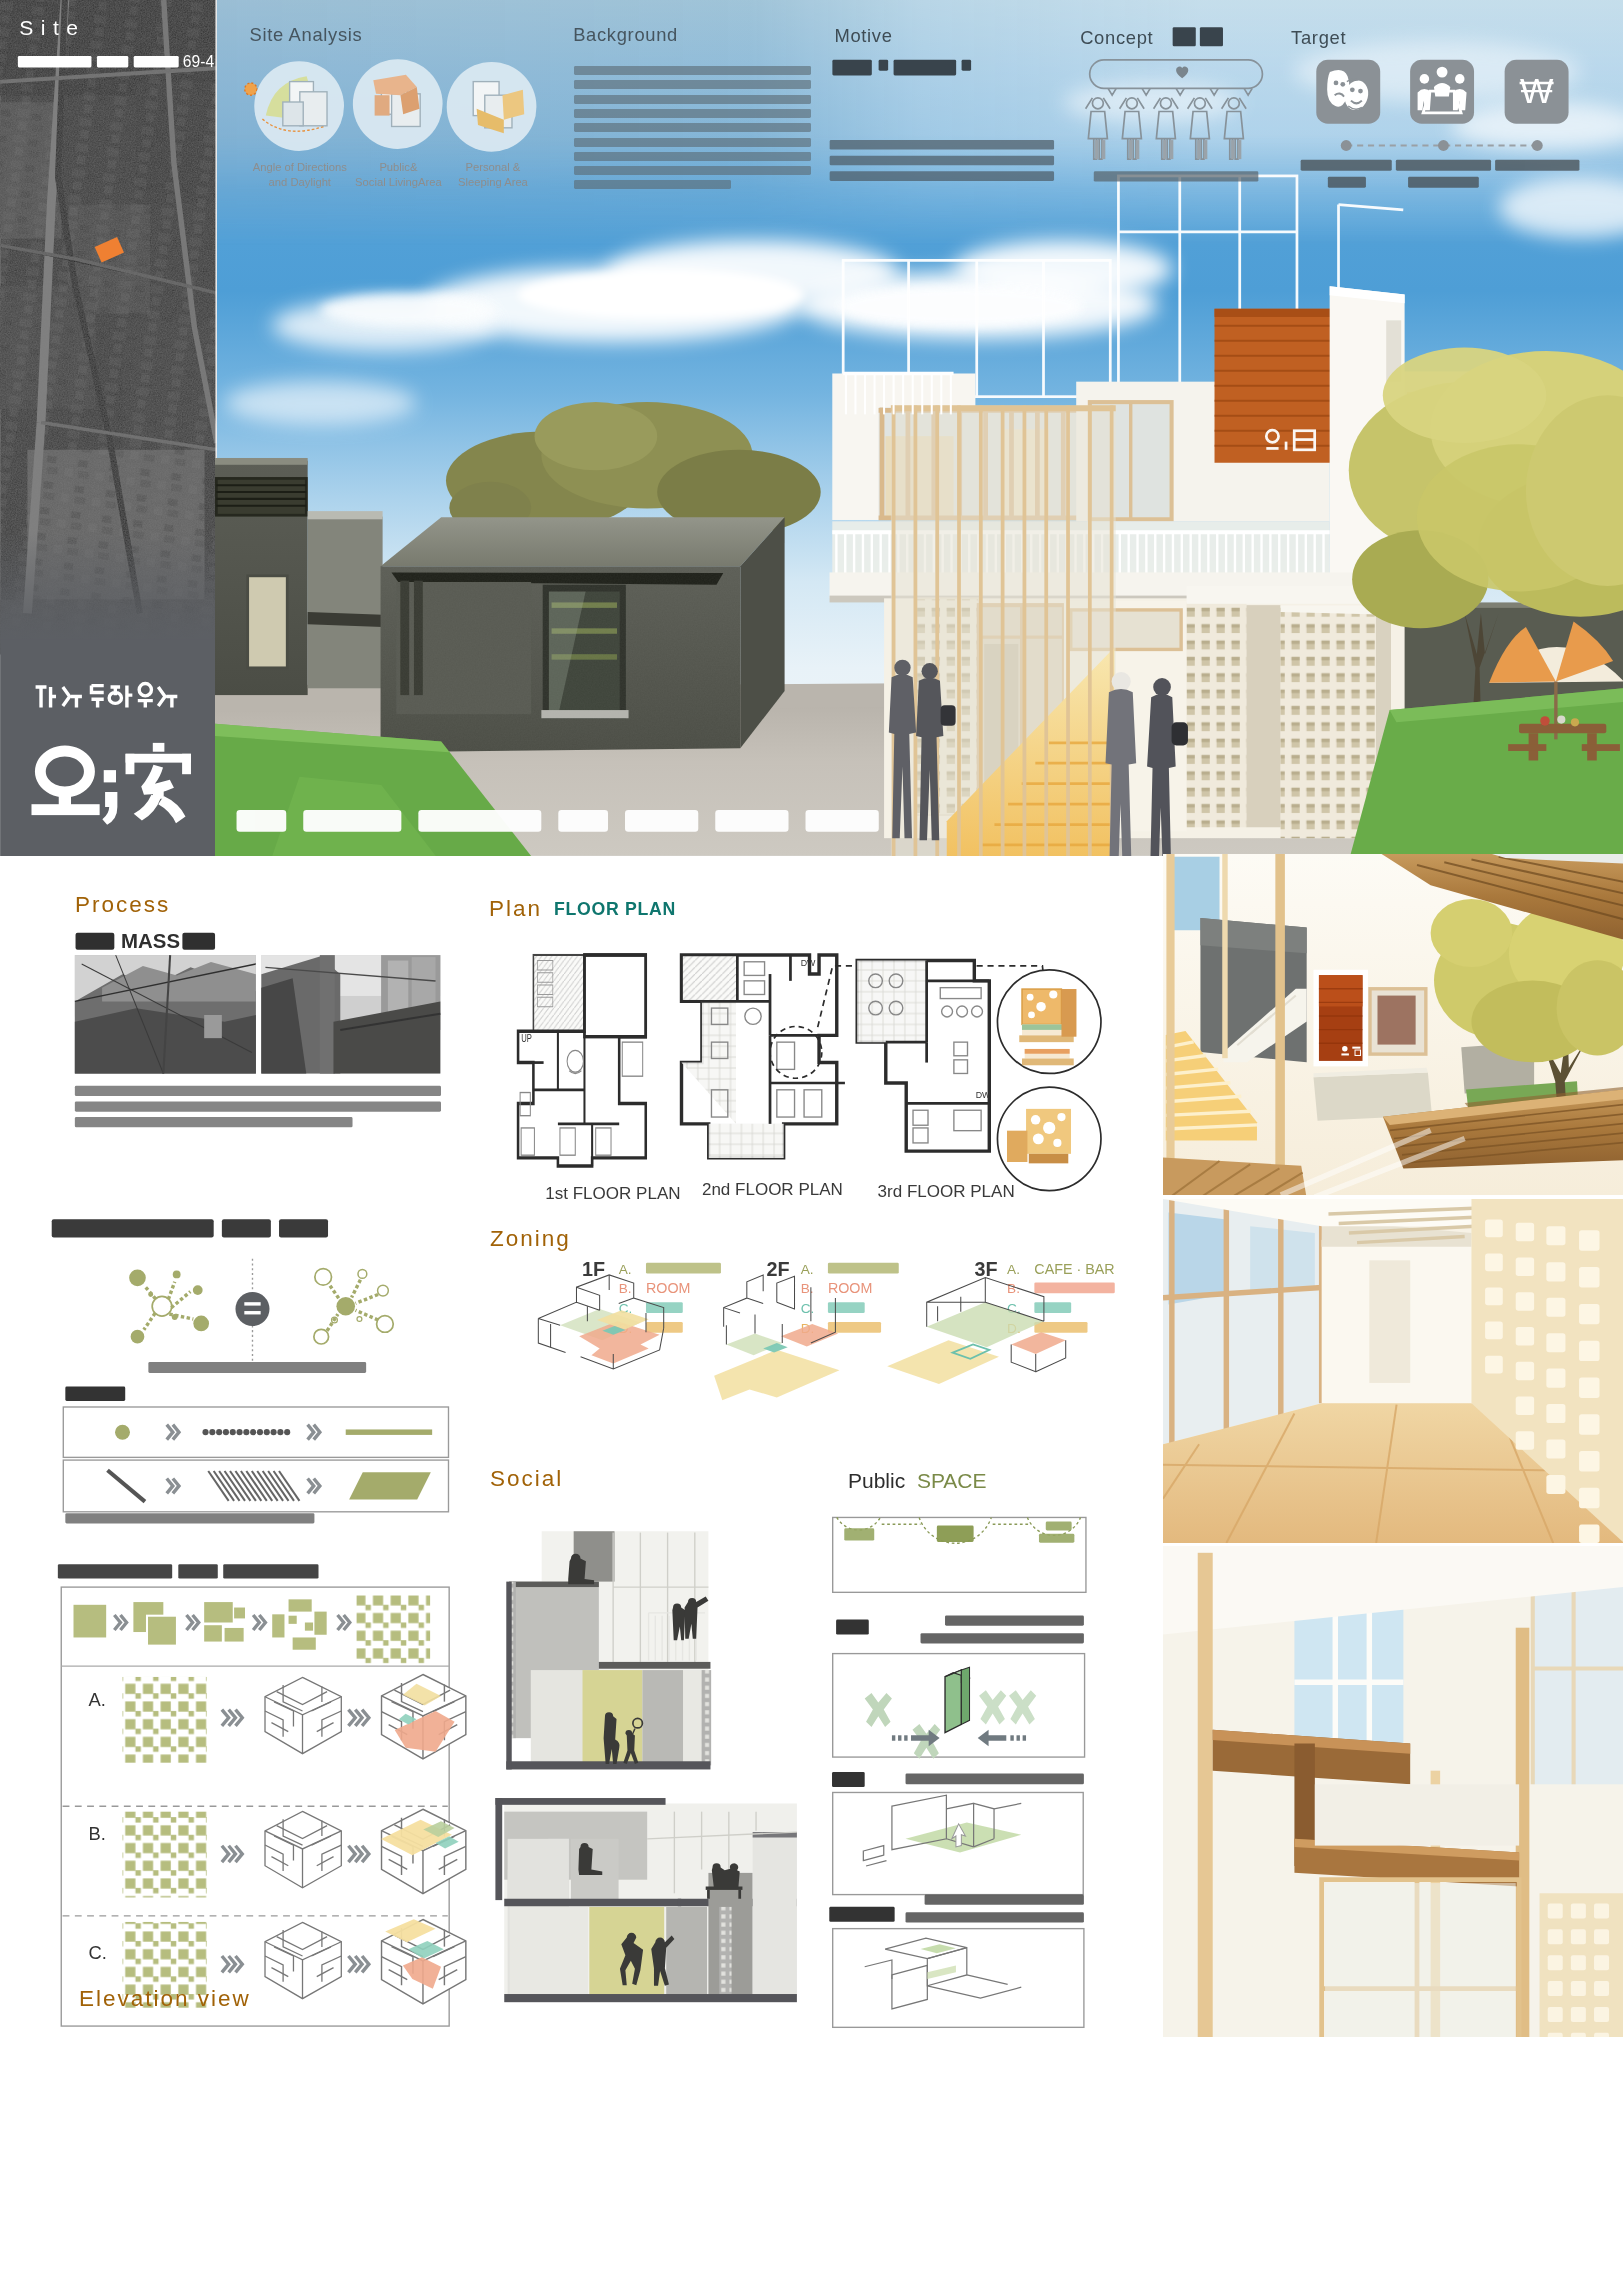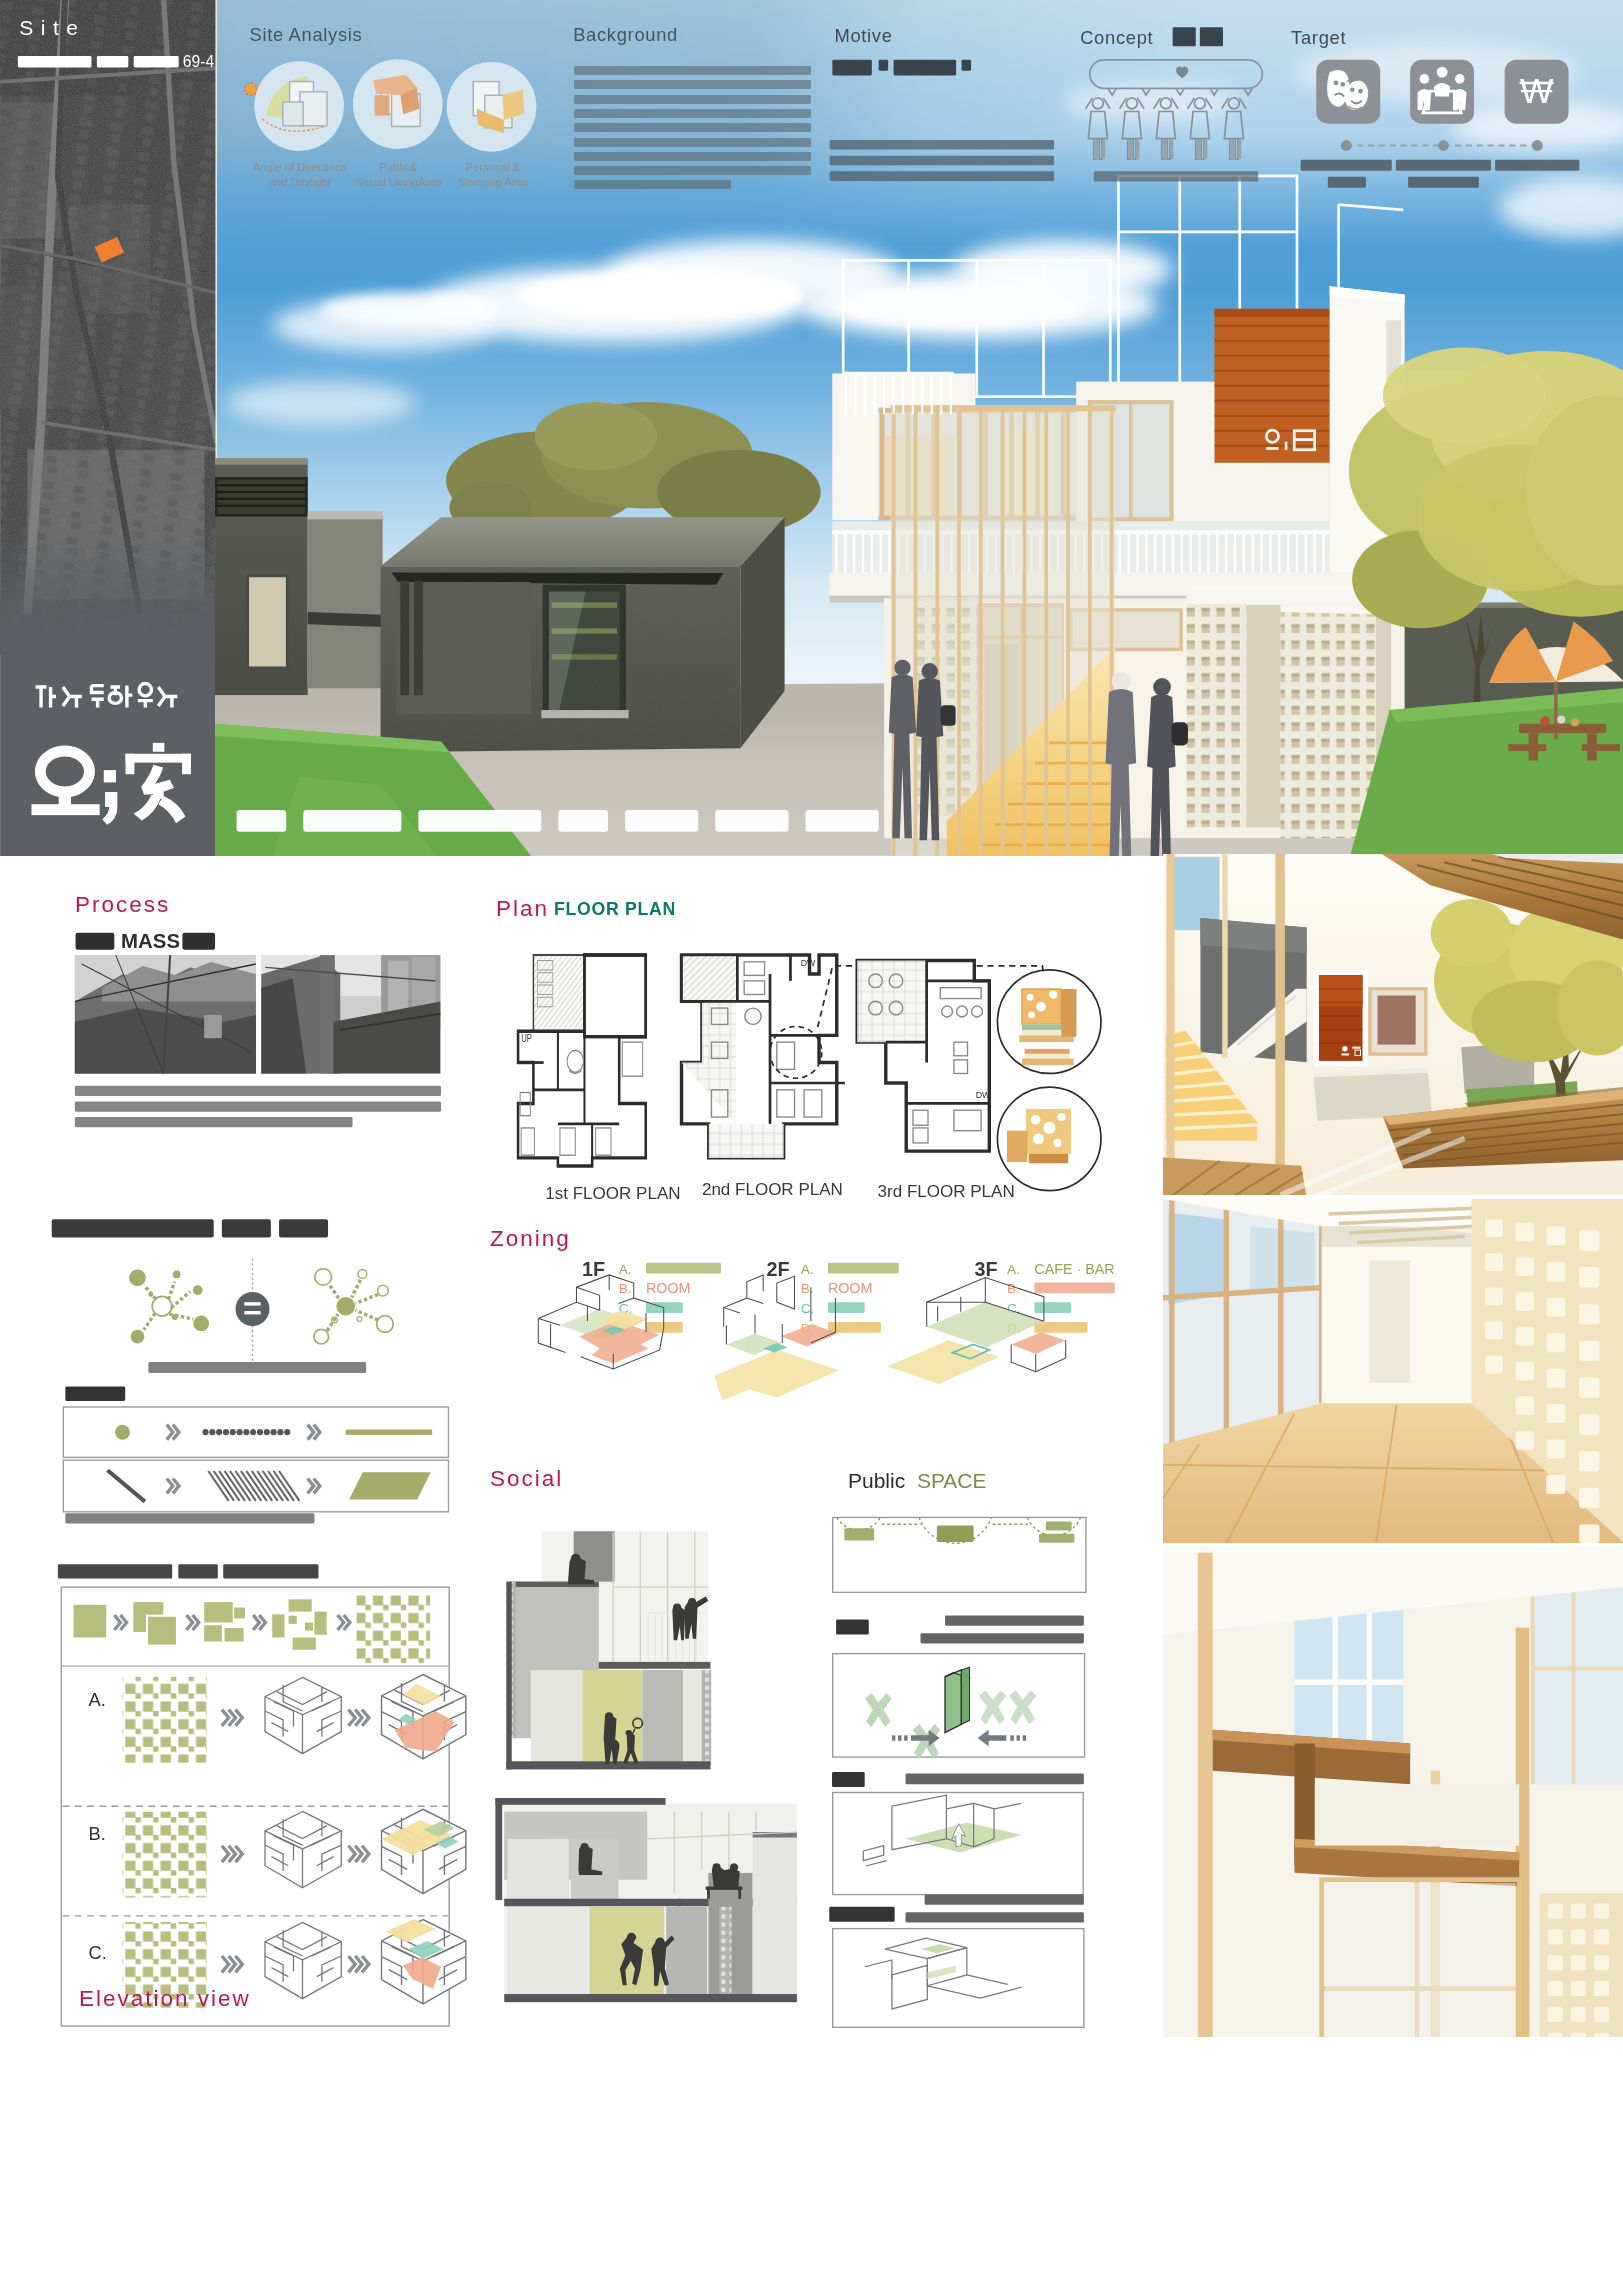--- a/index.html
+++ b/index.html
@@ -1,19 +1,19 @@
 <!DOCTYPE html>
 <html style="font-size:11px"><head>
 <meta charset="utf-8">
 <style>
 html,body{margin:0;padding:0;background:#fff;}
 #page{position:relative;width:1624px;height:2037px;overflow:hidden;background:#fff;
   font-family:"Liberation Sans",sans-serif;}
 .abs{position:absolute;}
-.oh{color:#be185d;font-size:22.5px;letter-spacing:2px;}
+.oh{color:#a16207;font-size:22.5px;letter-spacing:2px;}
 .cloud{position:absolute;background:rgba(255,255,255,.92);border-radius:50%;filter:blur(9.5px);}
 .gl{position:absolute;background:#57656f;border-radius:1.4px;height:8.9px;}
 .svgabs{position:absolute;}
 </style>
 </head>
 <body>
 <div id="page">
 
 <div class="abs" style="left:215px;top:0;width:1409px;height:856px;
  background:linear-gradient(180deg,#a0c8dd 0%,#84bade 8%,#55a2d8 22%,#4e9ed6 34%,#74b4e0 46%,#abd2ec 58%,#d4e8f4 68%,#e8f2f8 78%,#eff5f8 90%,#f0f5f7 100%);"></div>
@@ -969,21 +969,21 @@
         <use href="#elevbldg"></use>
       </g>
 
 <g transform="translate(1252,3100) scale(0.85)">
         <use href="#elevbldg"></use>
       </g>
 
 <rect x="0" y="3293" width="1707" height="77" fill="#8b8257"></rect>
 </svg>
 
-<div class="abs oh" style="left:489px;top:896px;margin-left:7px;">Plan</div>
+<div class="abs oh" style="left:489px;top:896px;">Plan</div>
 <div class="abs" style="left:554px;top:899px;font-size:17.7px;color:#0f766e;letter-spacing:0.7px;font-weight:bold;">FLOOR PLAN</div>
 <svg class="svgabs" style="left:477px;top:940px;width:695px;height:286px" viewBox="700 1380 1020 420">
 <defs>
 <pattern id="hatchdots" width="14" height="14" patternUnits="userSpaceOnUse">
  <rect width="14" height="14" fill="#f4f4f2"></rect>
  <circle cx="4" cy="4" r="3.2" fill="#cfcfc9"></circle>
  <circle cx="11" cy="11" r="3.2" fill="#d8d8d2"></circle>
 </pattern>
 <pattern id="hatchdiag" width="10" height="10" patternUnits="userSpaceOnUse">
  <rect width="10" height="10" fill="#fafaf8"></rect>

